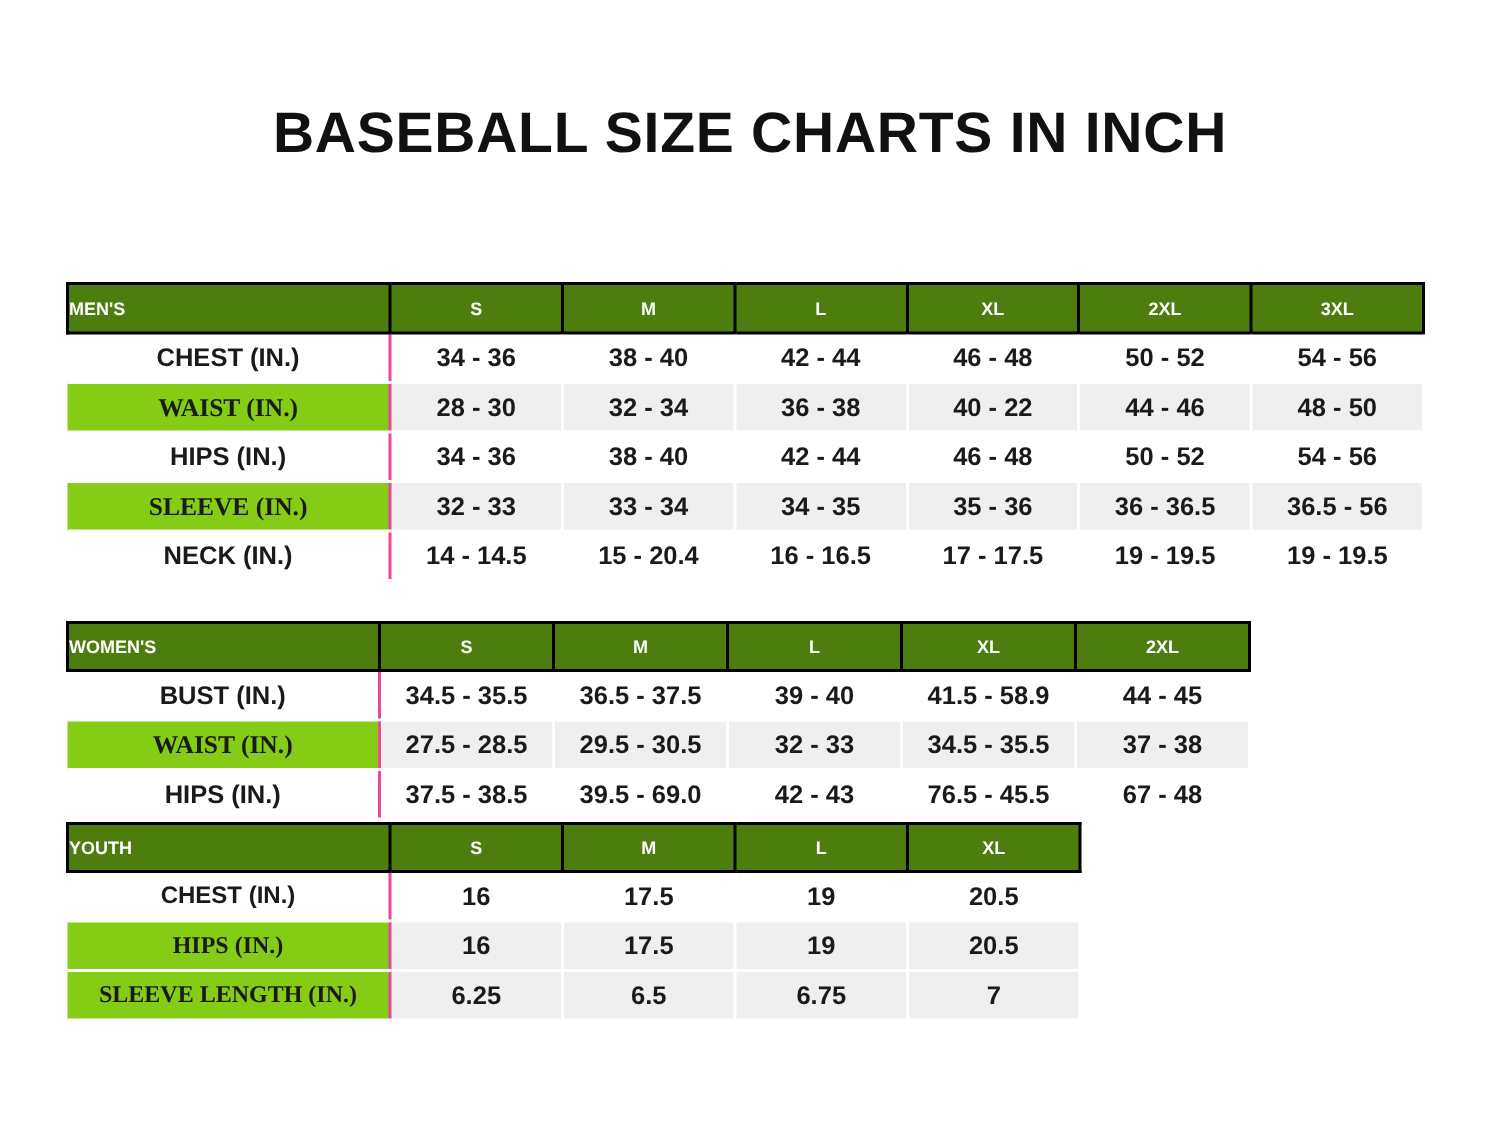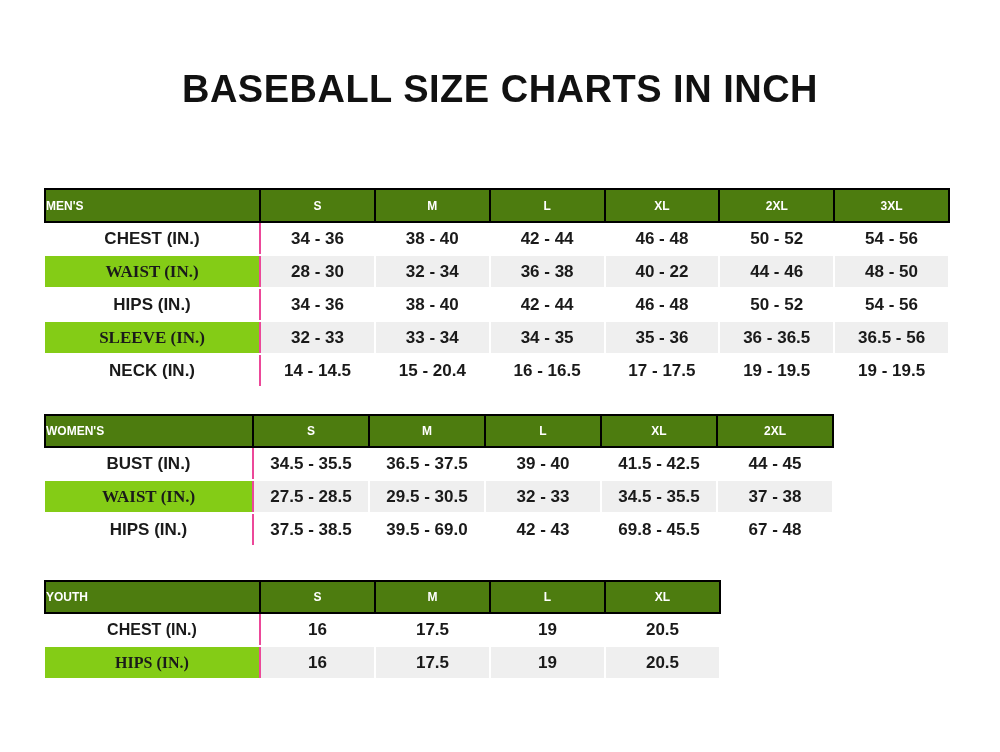--- a/index.html
+++ b/index.html
@@ -81,21 +81,21 @@
   #mens-chart colgroup col.c0 { width: 208px; }
   #mens-chart colgroup col.cx { width: 111px; }
   #mens-chart td, #mens-chart th { height: 31px; }
 
   
   #womens-chart { top: 414px; left: 44px; width: 789px; }
   #womens-chart colgroup col.c0 { width: 208px; }
   #womens-chart colgroup col.cx { width: 116px; }
 
   
-  #youth-chart { top: 548px; left: 44px; width: 677px; margin-top: 32px; }
+  #youth-chart { top: 548px; left: 44px; width: 677px; }
   #youth-chart colgroup col.c0 { width: 215px; }
   #youth-chart colgroup col.cx { width: 115px; }
   #youth-chart td.rowlabel { font-size: 16px; }
 </style>
 </head>
 <body>
 
 <div class="page">
 
   <div class="title">BASEBALL SIZE CHARTS IN INCH</div>
@@ -188,37 +188,37 @@
         <th>XL</th>
         <th>2XL</th>
       </tr>
     </thead>
     <tbody>
       <tr>
         <td class="rowlabel">BUST (IN.)</td>
         <td>34.5 - 35.5</td>
         <td>36.5 - 37.5</td>
         <td>39 - 40</td>
-        <td>41.5 - 42.5</td>
+        <td>41.5 - 58.9</td>
         <td>44 - 45</td>
       </tr>
       <tr class="alt">
         <td class="rowlabel">WAIST (IN.)</td>
         <td>27.5 - 28.5</td>
         <td>29.5 - 30.5</td>
         <td>32 - 33</td>
         <td>34.5 - 35.5</td>
         <td>37 - 38</td>
       </tr>
       <tr>
         <td class="rowlabel">HIPS (IN.)</td>
         <td>37.5 - 38.5</td>
         <td>39.5 - 69.0</td>
         <td>42 - 43</td>
-        <td>69.8 - 45.5</td>
+        <td>76.5 - 45.5</td>
         <td>67 - 48</td>
       </tr>
     </tbody>
   </table>
 
   <table class="chart" id="youth-chart">
     <colgroup>
       <col class="c0">
         <col class="cx">
         <col class="cx">
@@ -242,16 +242,23 @@
         <td>19</td>
         <td>20.5</td>
       </tr>
       <tr class="alt">
         <td class="rowlabel">HIPS (IN.)</td>
         <td>16</td>
         <td>17.5</td>
         <td>19</td>
         <td>20.5</td>
       </tr>
+      <tr class="alt">
+        <td class="rowlabel">SLEEVE LENGTH (IN.)</td>
+        <td>6.25</td>
+        <td>6.5</td>
+        <td>6.75</td>
+        <td>7</td>
+      </tr>
     </tbody>
   </table>
 
 </div>
 
 </body></html>

